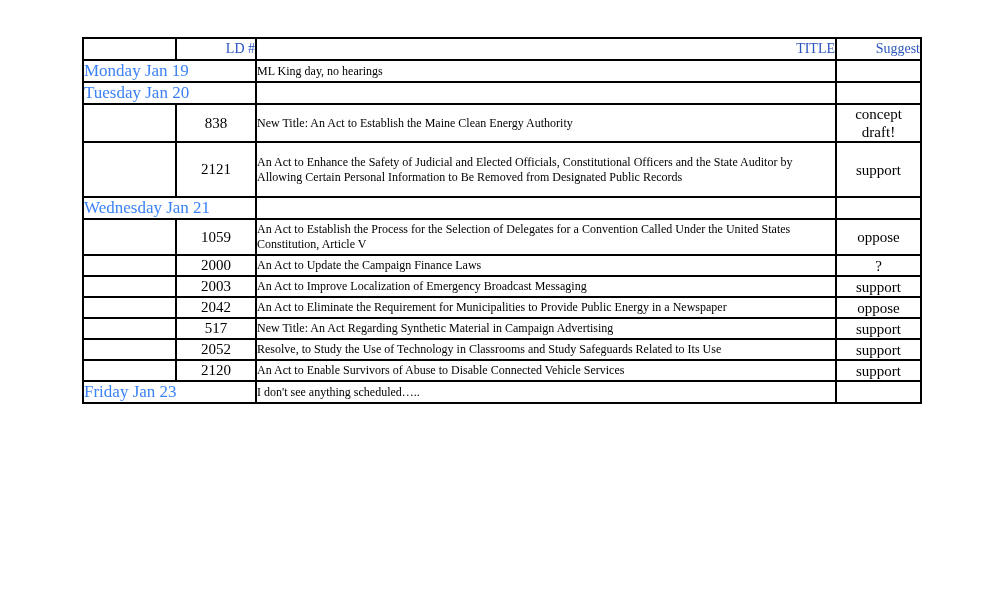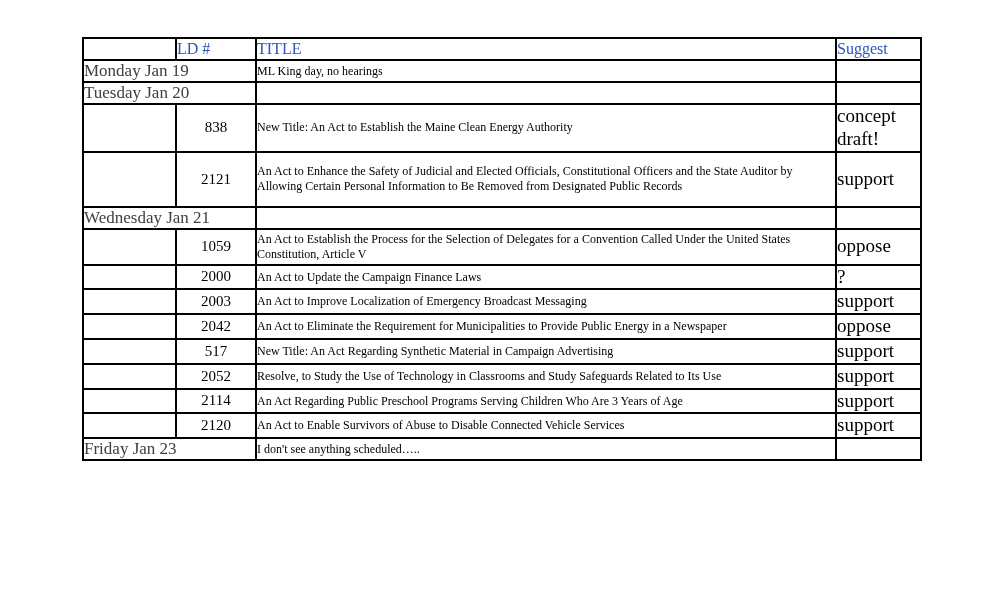--- a/index.html
+++ b/index.html
@@ -35,47 +35,47 @@
     vertical-align: middle;
     overflow: hidden;
   }
   col.c-blank   { width: 93px; }
   col.c-ld      { width: 80px; }
   col.c-title   { width: 580px; }
   col.c-suggest { width: 85px; }
 
   tr.hdr th {
     font-weight: normal;
-    font-size: 16px;
+    font-size: 14px;
     color: #2a54be;
-    text-align: left;
+    text-align: right;
     height: 20px;
     line-height: 1.1;
   }
   td.day-cell {
-    color: #404040;
+    color: #3b82f6;
     font-size: 17px;
     text-align: left;
     padding: 0 2px 1px 3px;
     white-space: nowrap;
   }
   td.ld-cell {
     font-size: 15px;
     text-align: center;
     border-radius: 16px;
   }
   td.title-cell {
     font-size: 12px;
     text-align: left;
     padding: 1px 5px 2px 5px;
     line-height: 1.24;
   }
   td.suggest-cell {
-    font-size: 19px;
-    text-align: left;
+    font-size: 15px;
+    text-align: center;
     line-height: 1.2;
     padding: 0 3px;
     font-family: Liberation Serif, serif;
   }
   tr.h-day    { height: 21px; }
   tr.h-single { height: 21px; }
   tr.h-two    { height: 36px; }
   tr.h-big    { height: 55px; }
 </style>
 </head>
@@ -170,26 +170,20 @@
         <td class="suggest-cell">support</td>
       </tr>
 
       <tr class="h-single">
         <td></td>
         <td class="ld-cell">2052</td>
         <td class="title-cell">Resolve, to Study the Use of Technology in Classrooms and Study Safeguards Related to Its Use</td>
         <td class="suggest-cell">support</td>
       </tr>
 
-      <tr class="h-single">
-        <td></td>
-        <td class="ld-cell">2114</td>
-        <td class="title-cell">An Act Regarding Public Preschool Programs Serving Children Who Are 3 Years of Age</td>
-        <td class="suggest-cell">support</td>
-      </tr>
 
       <tr class="h-single">
         <td></td>
         <td class="ld-cell">2120</td>
         <td class="title-cell">An Act to Enable Survivors of Abuse to Disable Connected Vehicle Services</td>
         <td class="suggest-cell">support</td>
       </tr>
 
 
       <tr class="h-day">

